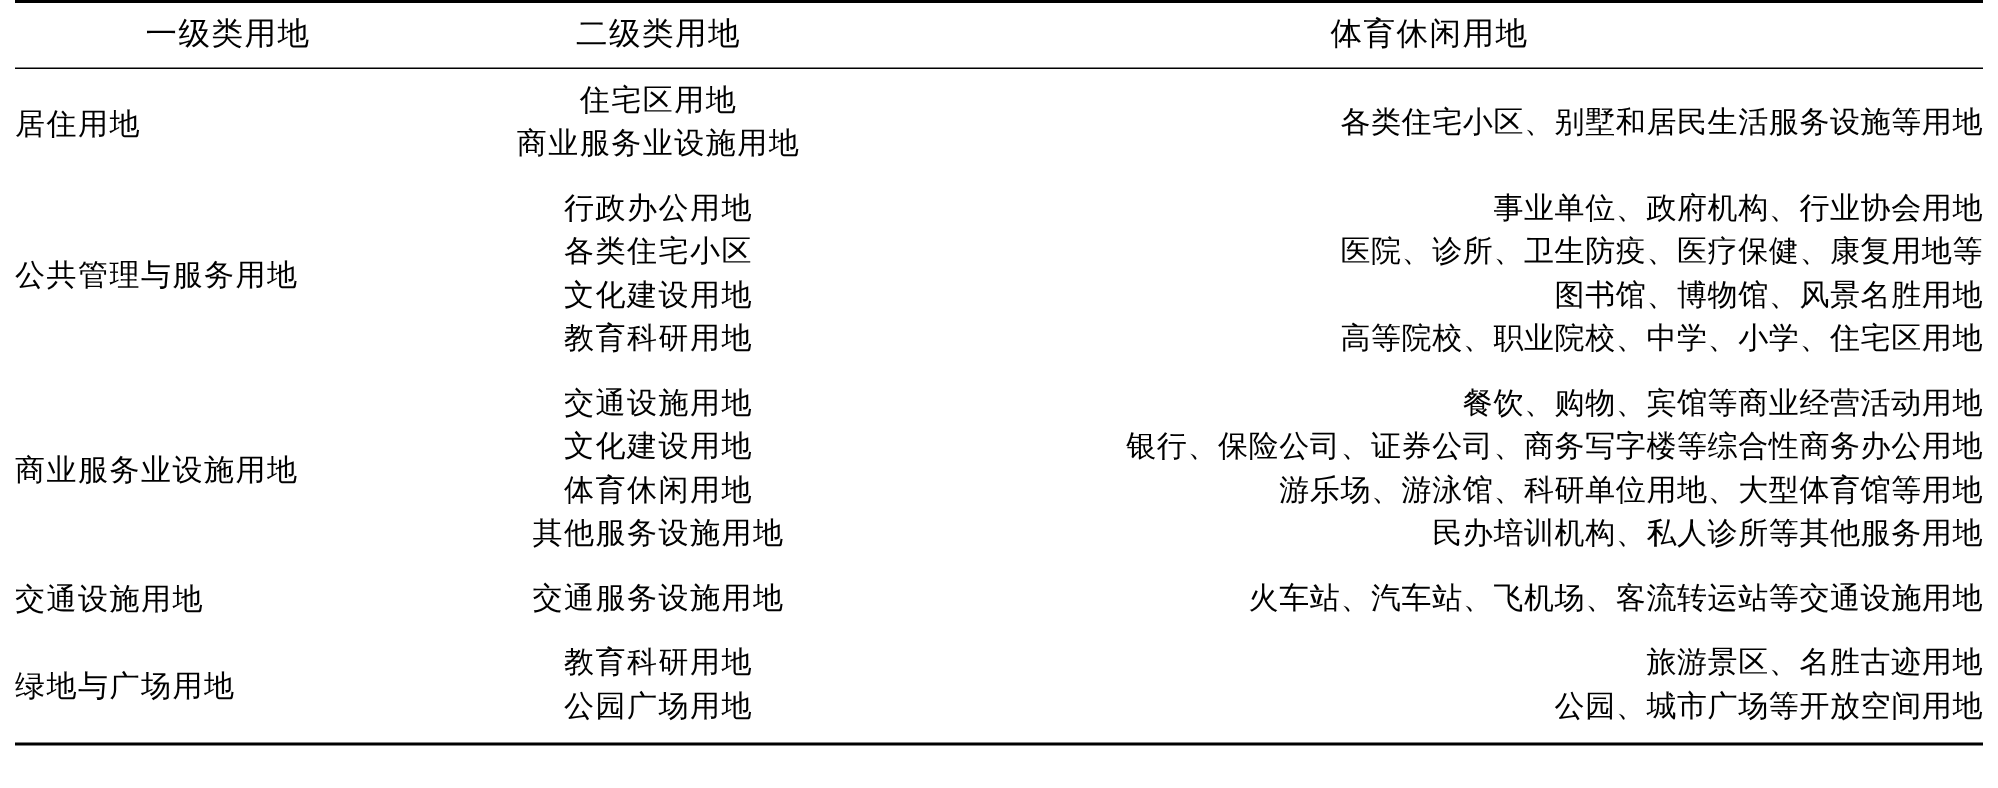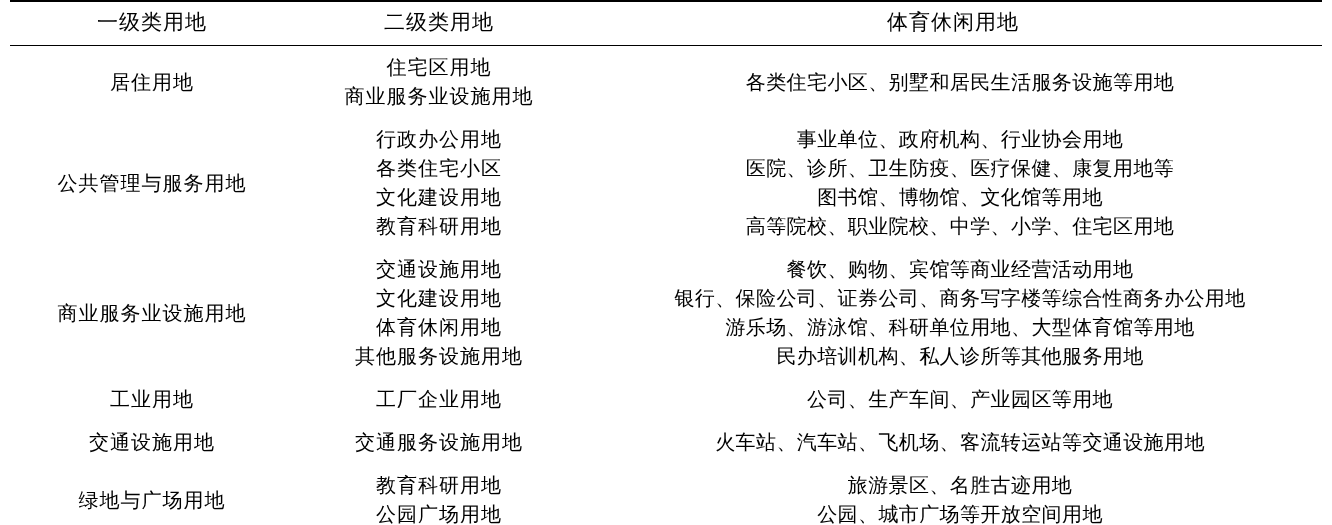--- a/index.html
+++ b/index.html
@@ -45,41 +45,40 @@
   }
   tbody tr.group > td {
     padding-top: 7px;
     padding-bottom: 7px;
   }
   tbody tr.group:last-child > td {
     border-bottom: 2.5px solid #000;
     padding-bottom: 9px;
   }
   td.col1 {
-    text-align: center;
     letter-spacing: 1px;
   }
   .sub-list {
     display: flex;
     flex-direction: column;
     justify-content: center;
   }
   .sub-item {
     line-height: 29px;
     white-space: nowrap;
   }
   td.col2 .sub-item {
     text-align: center;
     letter-spacing: 1px;
   }
   td.col3 {
     padding-left: 14px;
   }
   td.col3 .sub-item {
-    text-align: center;
+    text-align: right;
     letter-spacing: 0.4px;
   }
 </style>
 </head>
 <body>
 
 <div class="table-wrap">
   <table class="landuse">
     <colgroup>
       <col class="c1">
@@ -115,54 +114,41 @@
             <div class="sub-item">行政办公用地</div>
             <div class="sub-item">各类住宅小区</div>
             <div class="sub-item">文化建设用地</div>
             <div class="sub-item">教育科研用地</div>
           </div>
         </td>
         <td class="col3">
           <div class="sub-list">
             <div class="sub-item">事业单位、政府机构、行业协会用地</div>
             <div class="sub-item">医院、诊所、卫生防疫、医疗保健、康复用地等</div>
-            <div class="sub-item">图书馆、博物馆、文化馆等用地</div>
+            <div class="sub-item">图书馆、博物馆、风景名胜用地</div>
             <div class="sub-item">高等院校、职业院校、中学、小学、住宅区用地</div>
           </div>
         </td>
       </tr>
       <tr class="group">
         <td class="col1">商业服务业设施用地</td>
         <td class="col2">
           <div class="sub-list">
             <div class="sub-item">交通设施用地</div>
             <div class="sub-item">文化建设用地</div>
             <div class="sub-item">体育休闲用地</div>
             <div class="sub-item">其他服务设施用地</div>
           </div>
         </td>
         <td class="col3">
           <div class="sub-list">
             <div class="sub-item">餐饮、购物、宾馆等商业经营活动用地</div>
             <div class="sub-item">银行、保险公司、证券公司、商务写字楼等综合性商务办公用地</div>
             <div class="sub-item">游乐场、游泳馆、科研单位用地、大型体育馆等用地</div>
             <div class="sub-item">民办培训机构、私人诊所等其他服务用地</div>
-          </div>
-        </td>
-      </tr>
-      <tr class="group">
-        <td class="col1">工业用地</td>
-        <td class="col2">
-          <div class="sub-list">
-            <div class="sub-item">工厂企业用地</div>
-          </div>
-        </td>
-        <td class="col3">
-          <div class="sub-list">
-            <div class="sub-item">公司、生产车间、产业园区等用地</div>
           </div>
         </td>
       </tr>
       <tr class="group">
         <td class="col1">交通设施用地</td>
         <td class="col2">
           <div class="sub-list">
             <div class="sub-item">交通服务设施用地</div>
           </div>
         </td>

